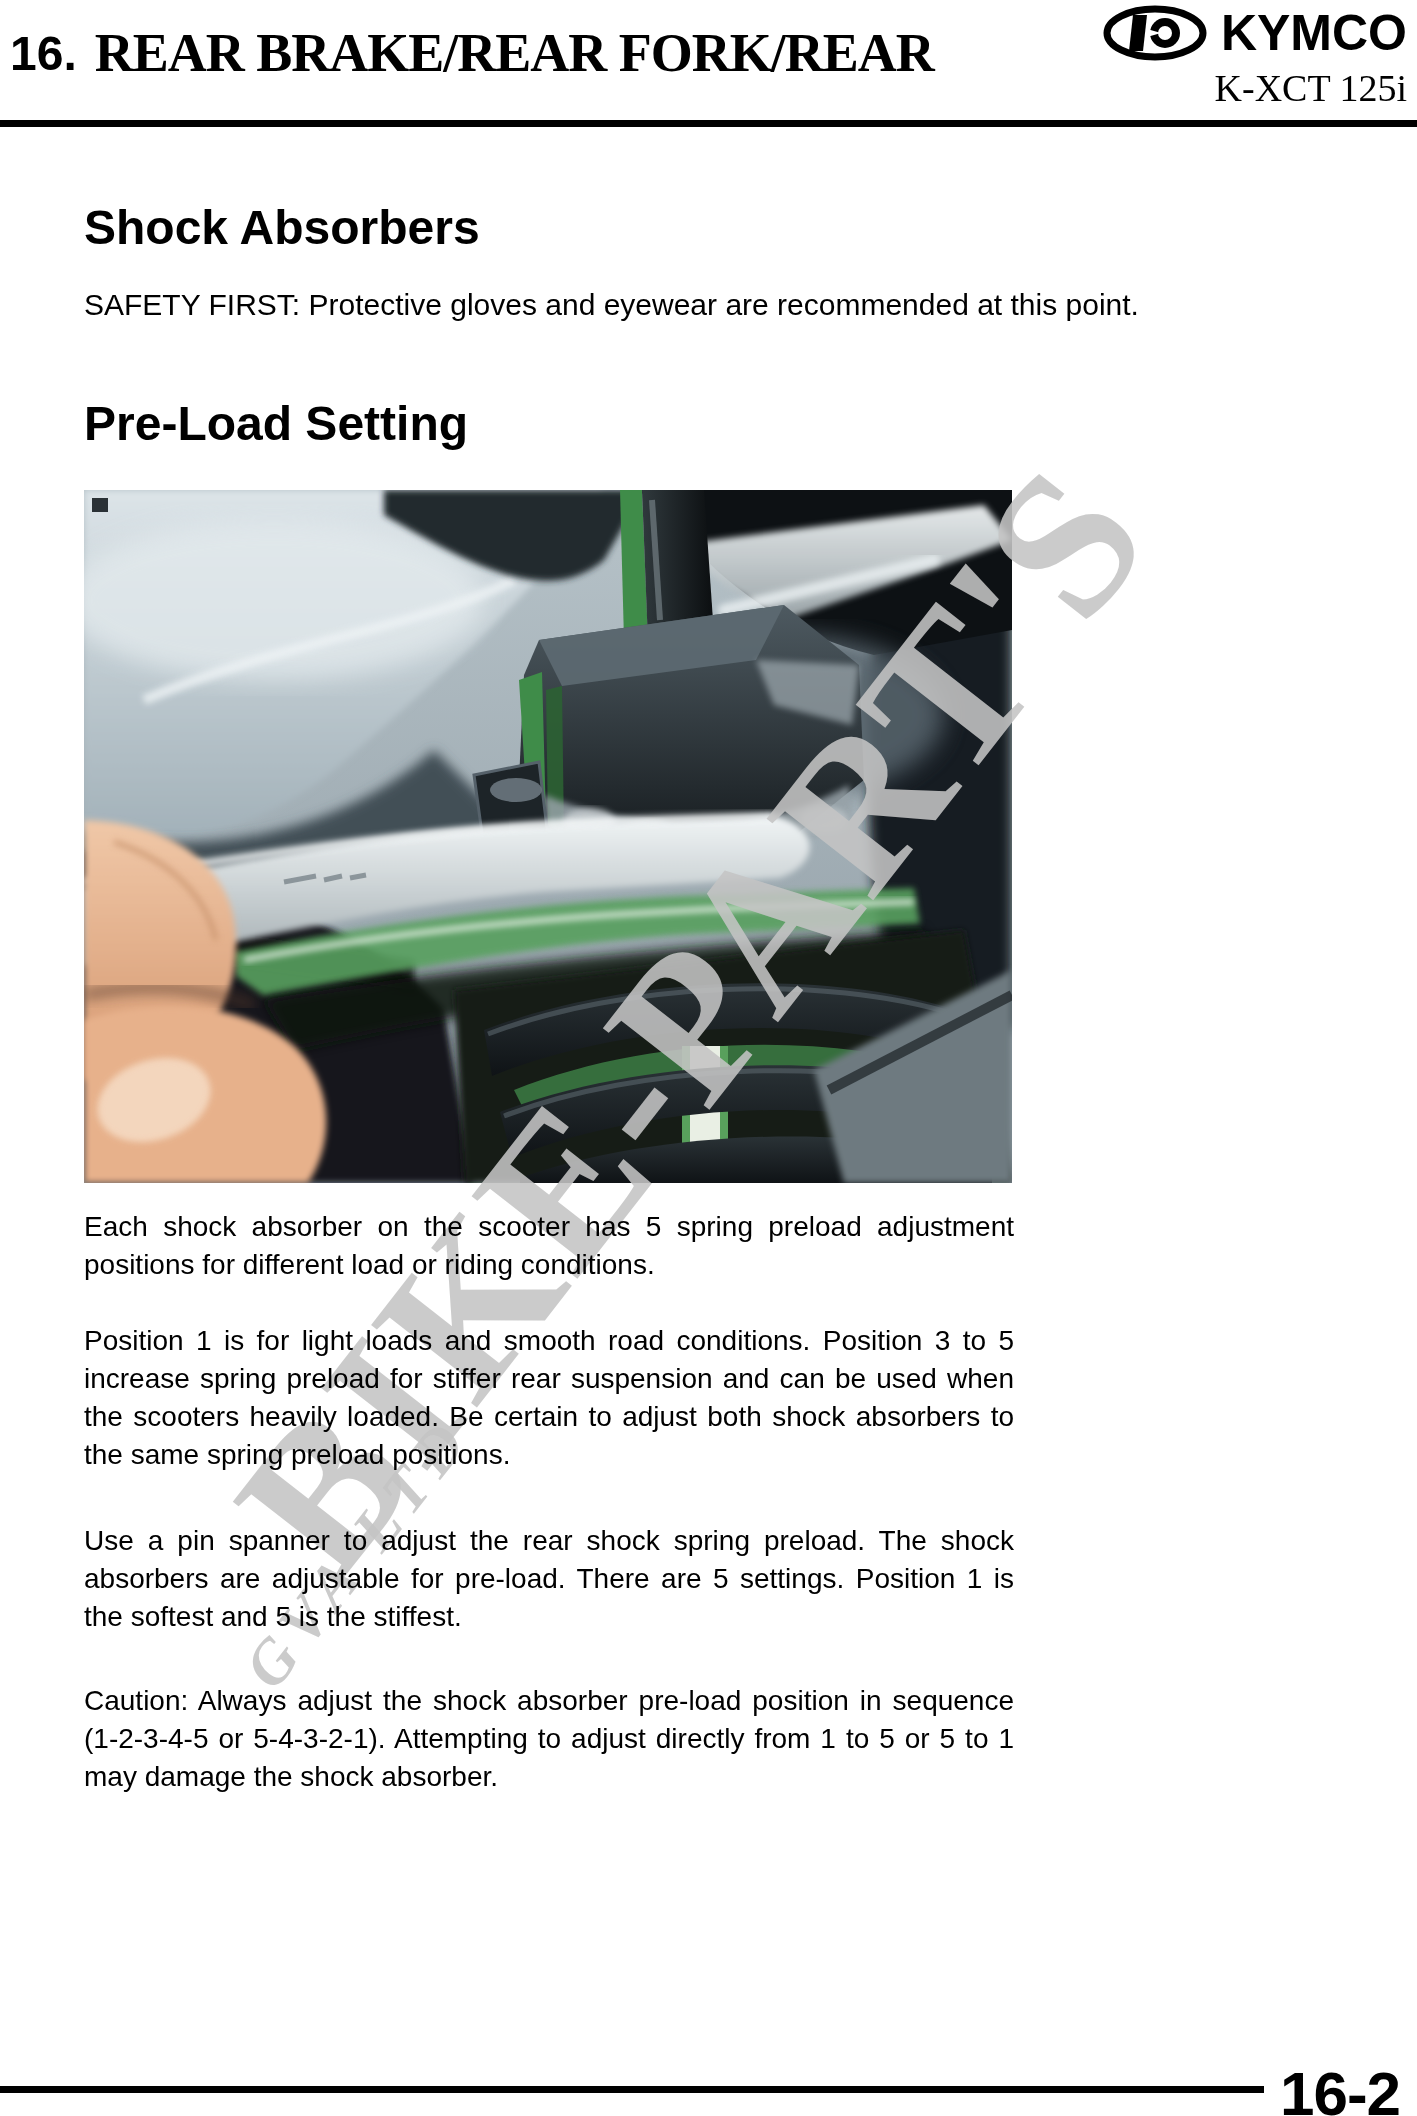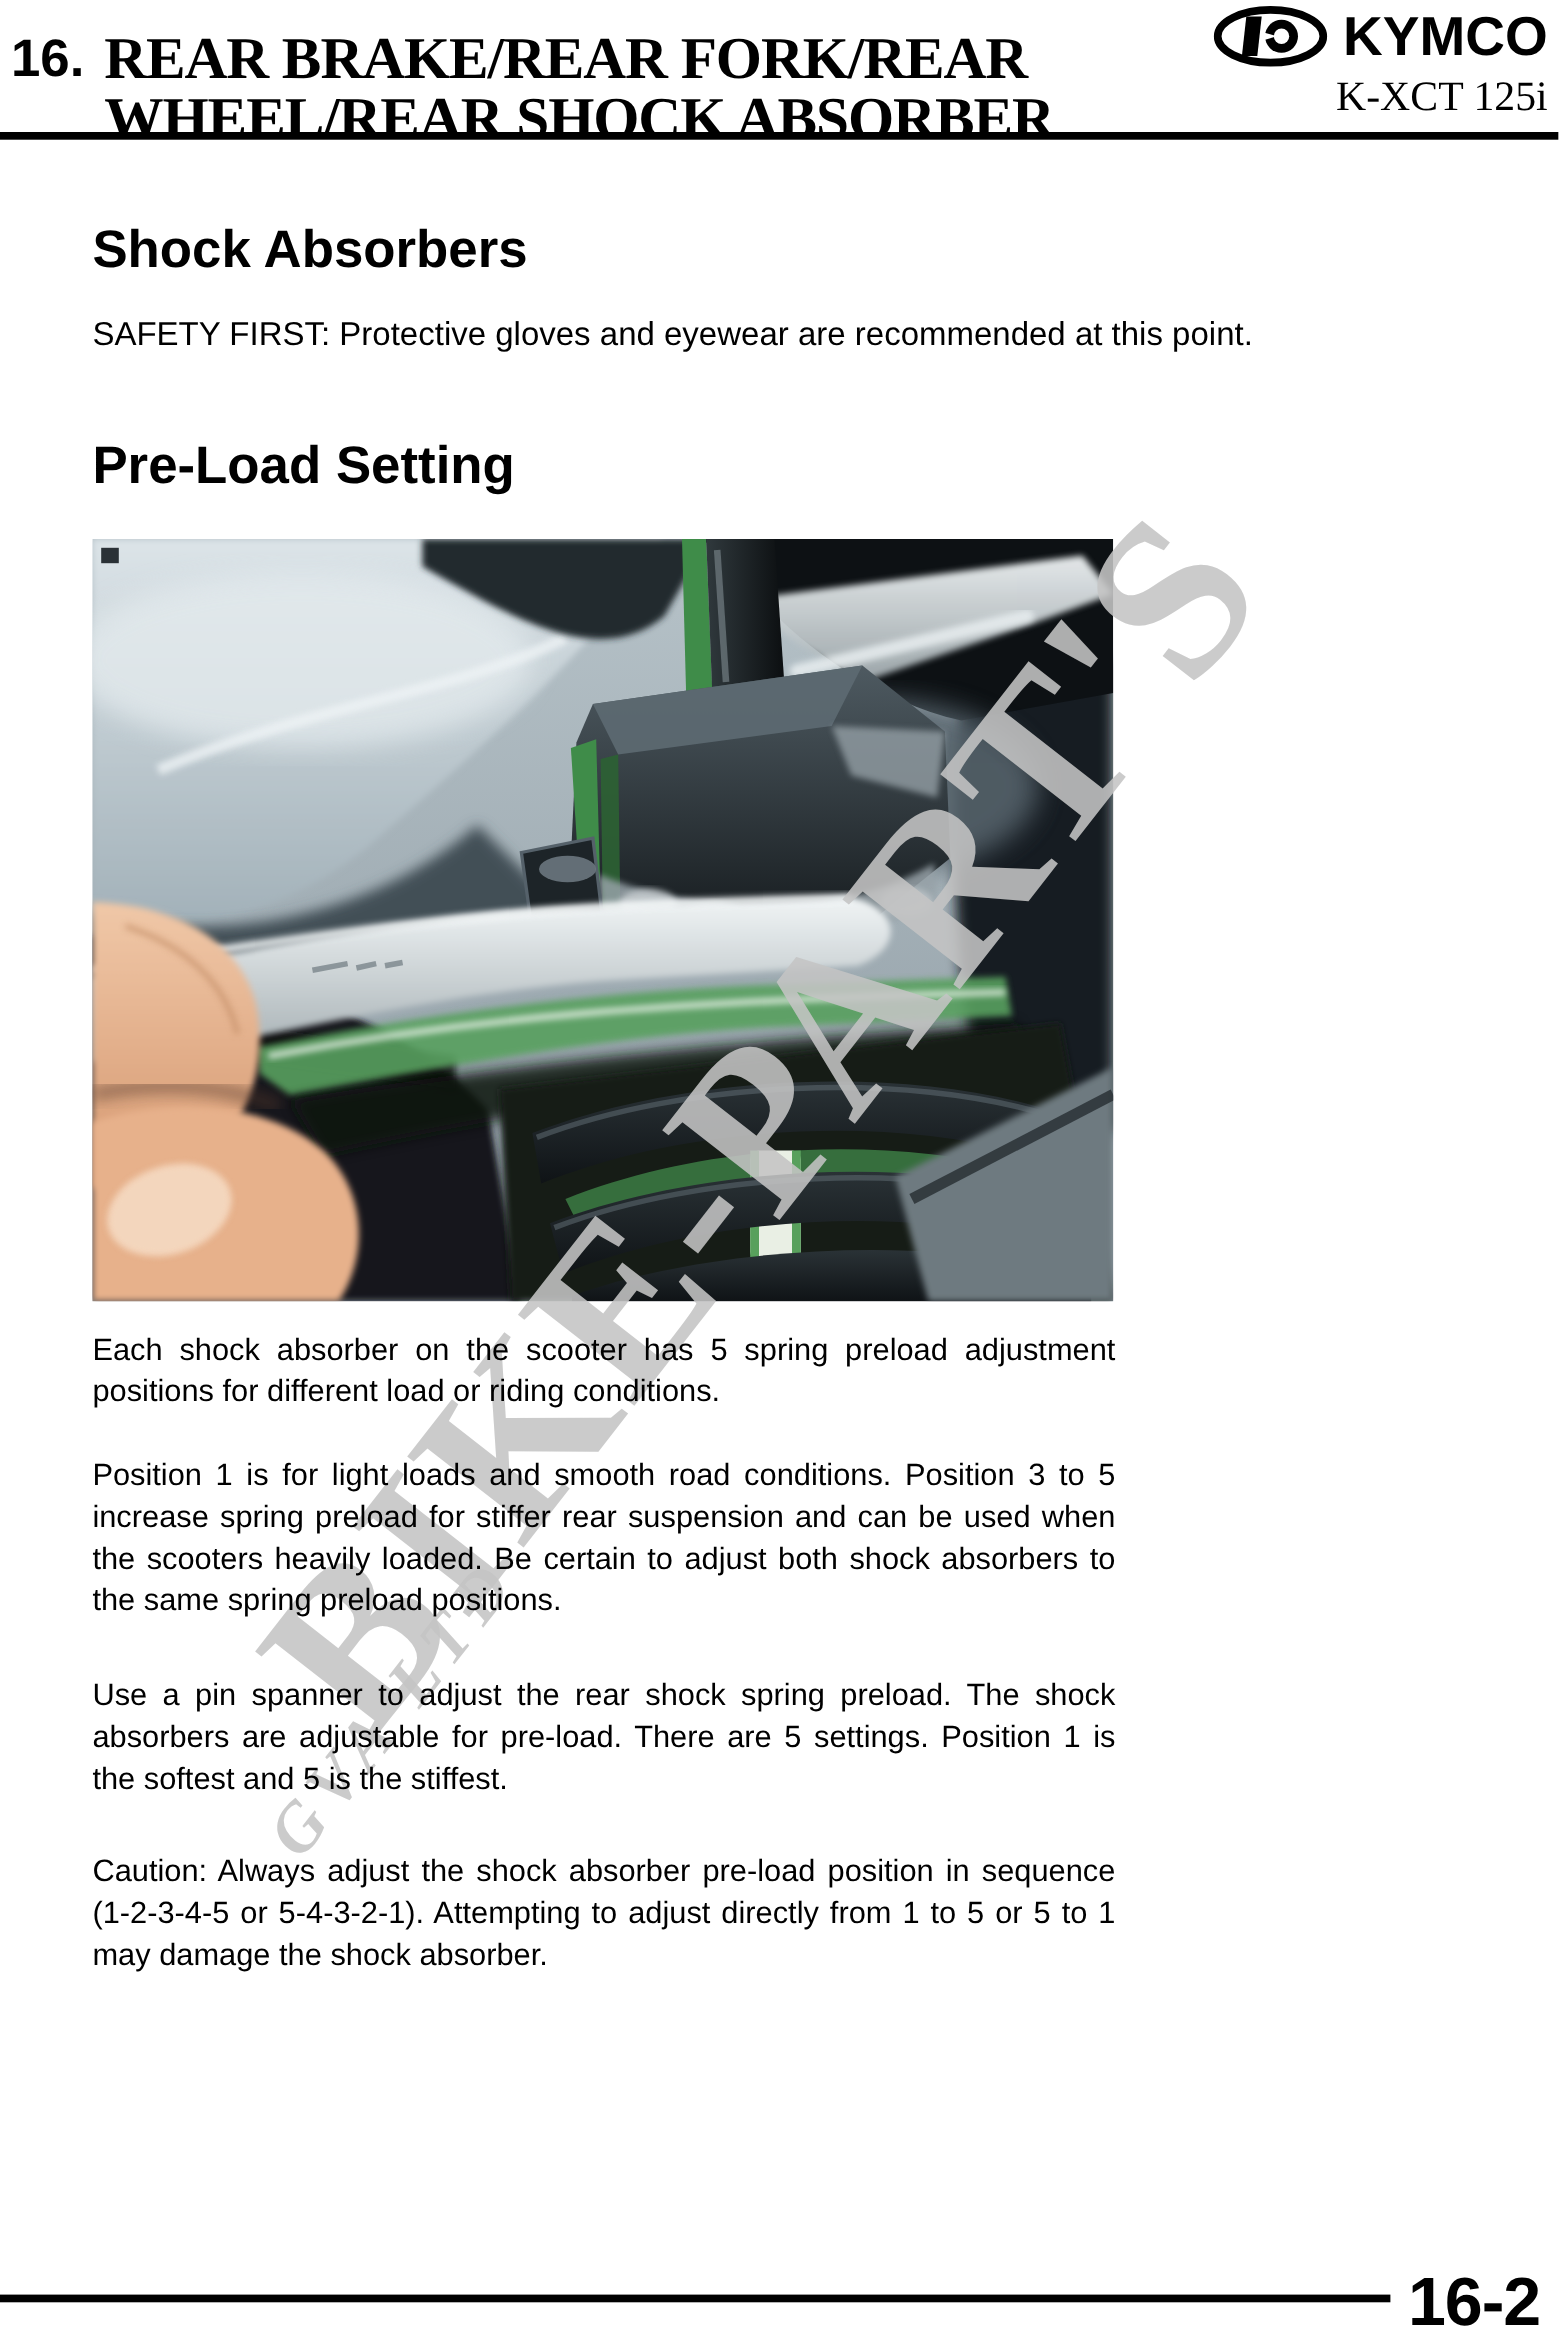--- a/index.html
+++ b/index.html
@@ -42,21 +42,20 @@
 </style>
 </head>
 <body>
 
 <div class="page">
 
   <div class="hdr-row">
     <div class="hdr-num">16.</div>
     <div class="hdr-title">
       <div>REAR BRAKE/REAR FORK/REAR</div>
-      <div>WHEEL/REAR SHOCK ABSORBER</div>
     </div>
   </div>
 
   <div class="brand-block">
     <div class="brand-row">
       <span style="display:inline-block;width:104px;height:56px;">
         <svg viewBox="0 0 104 56" width="104" height="56">
           <ellipse cx="52" cy="28" rx="48" ry="24" fill="none" stroke="#000" stroke-width="7"></ellipse>
           <path d="M30,10 L44,10 L40,46 L26,46 Z" fill="#000"></path>
           <circle cx="62" cy="28" r="15" fill="#000"></circle>

